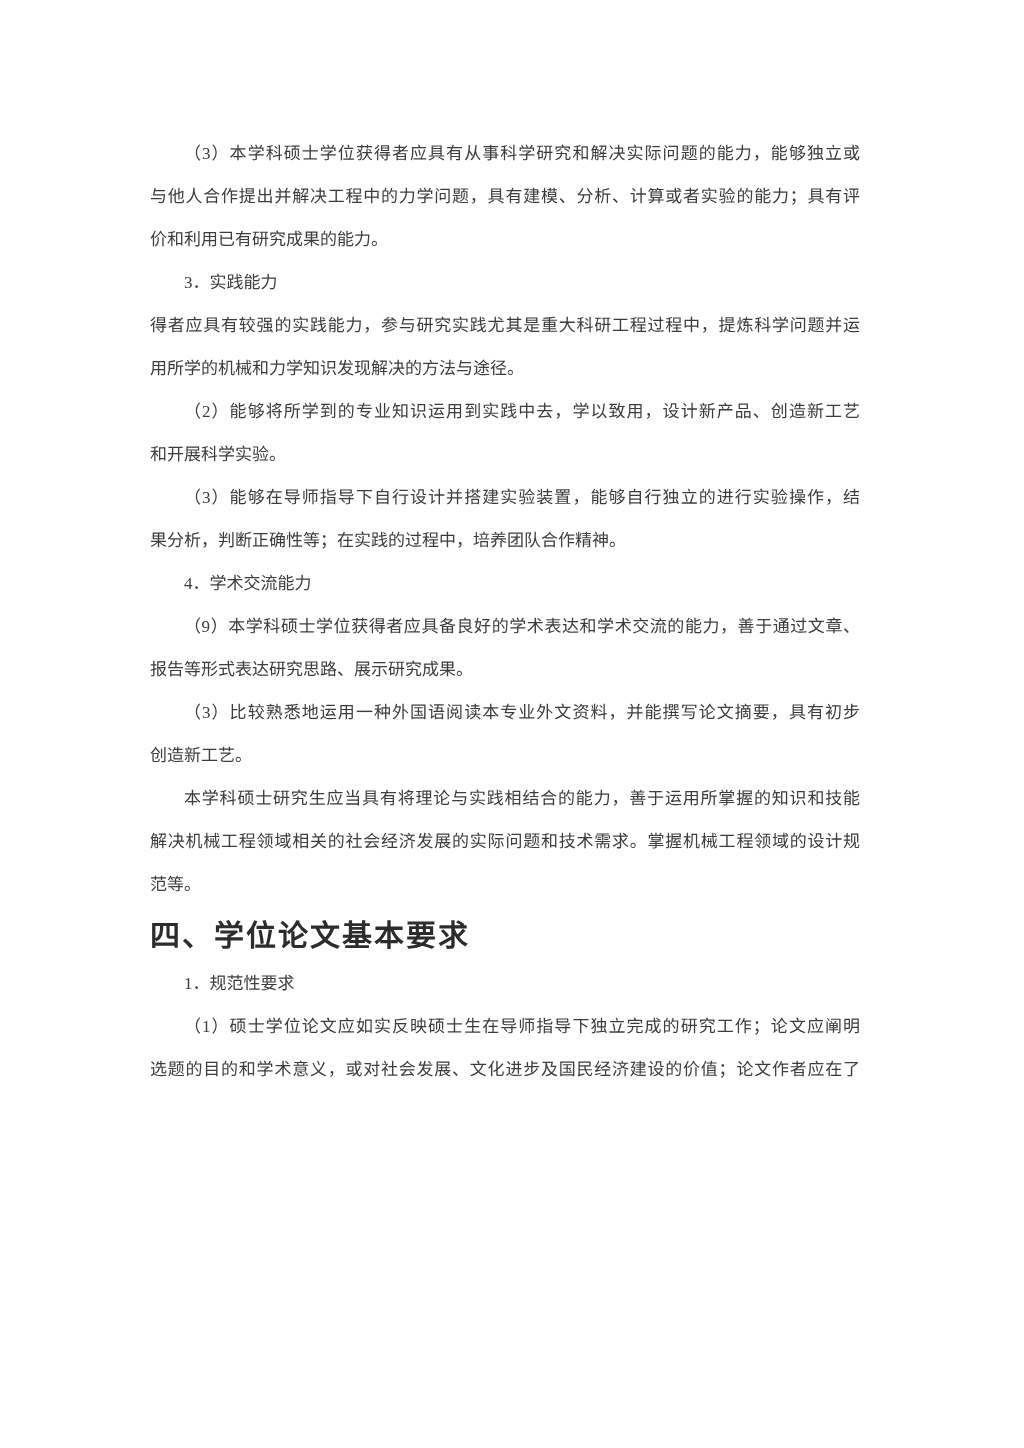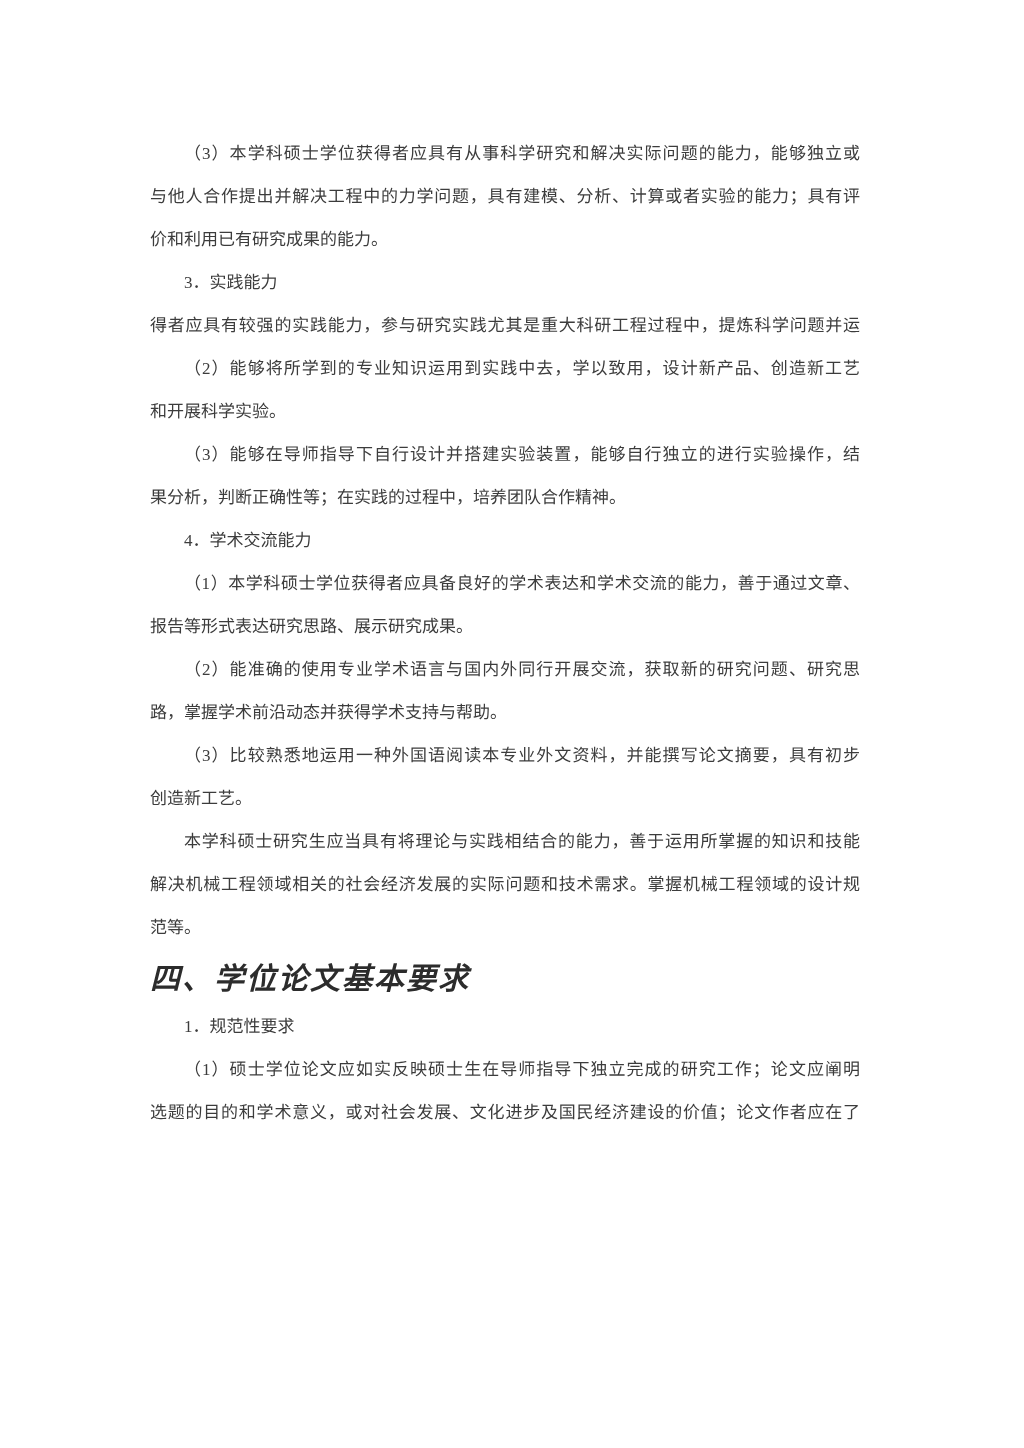--- a/index.html
+++ b/index.html
@@ -27,21 +27,21 @@
     height: 43px;
     color: var(--fg);
   }
   
   .line.full {
     text-align: justify;
     text-align-last: justify;
     -moz-text-align-last: justify;
   }
   .line.indent { text-indent: 2em; }
-  .block.chapter { margin: 10px 0 6px 0; font-style: italic; }
+  .block.chapter { margin: 10px 0 6px 0; }
   .block.chapter .line {
     font-size: 30px;
     line-height: 40px;
     height: 40px;
     font-weight: bold;
     letter-spacing: 2px;
     color: var(--hfg);
     text-indent: 0;
   }
 </style>
@@ -53,39 +53,36 @@
       <div class="block para">
         <div class="line indent full">（3）本学科硕士学位获得者应具有从事科学研究和解决实际问题的能力，能够独立或</div>
         <div class="line full">与他人合作提出并解决工程中的力学问题，具有建模、分析、计算或者实验的能力；具有评</div>
         <div class="line">价和利用已有研究成果的能力。</div>
       </div>
       <div class="block subhead">
         <div class="line indent">3．实践能力</div>
       </div>
       <div class="block para">
         <div class="line full">得者应具有较强的实践能力，参与研究实践尤其是重大科研工程过程中，提炼科学问题并运</div>
+        <div class="line">用所学的机械和力学知识发现解决的方法与途径。</div>
       </div>
       <div class="block para">
         <div class="line indent full">（2）能够将所学到的专业知识运用到实践中去，学以致用，设计新产品、创造新工艺</div>
         <div class="line">和开展科学实验。</div>
       </div>
       <div class="block para">
         <div class="line indent full">（3）能够在导师指导下自行设计并搭建实验装置，能够自行独立的进行实验操作，结</div>
         <div class="line">果分析，判断正确性等；在实践的过程中，培养团队合作精神。</div>
       </div>
       <div class="block subhead">
         <div class="line indent">4．学术交流能力</div>
       </div>
       <div class="block para">
-        <div class="line indent full">（1）本学科硕士学位获得者应具备良好的学术表达和学术交流的能力，善于通过文章、</div>
+        <div class="line indent full">（9）本学科硕士学位获得者应具备良好的学术表达和学术交流的能力，善于通过文章、</div>
         <div class="line">报告等形式表达研究思路、展示研究成果。</div>
-      </div>
-      <div class="block para">
-        <div class="line indent full">（2）能准确的使用专业学术语言与国内外同行开展交流，获取新的研究问题、研究思</div>
-        <div class="line">路，掌握学术前沿动态并获得学术支持与帮助。</div>
       </div>
       <div class="block para">
         <div class="line indent full">（3）比较熟悉地运用一种外国语阅读本专业外文资料，并能撰写论文摘要，具有初步</div>
         <div class="line">创造新工艺。</div>
       </div>
       <div class="block para">
         <div class="line indent full">本学科硕士研究生应当具有将理论与实践相结合的能力，善于运用所掌握的知识和技能</div>
         <div class="line full">解决机械工程领域相关的社会经济发展的实际问题和技术需求。掌握机械工程领域的设计规</div>
         <div class="line">范等。</div>
       </div>

